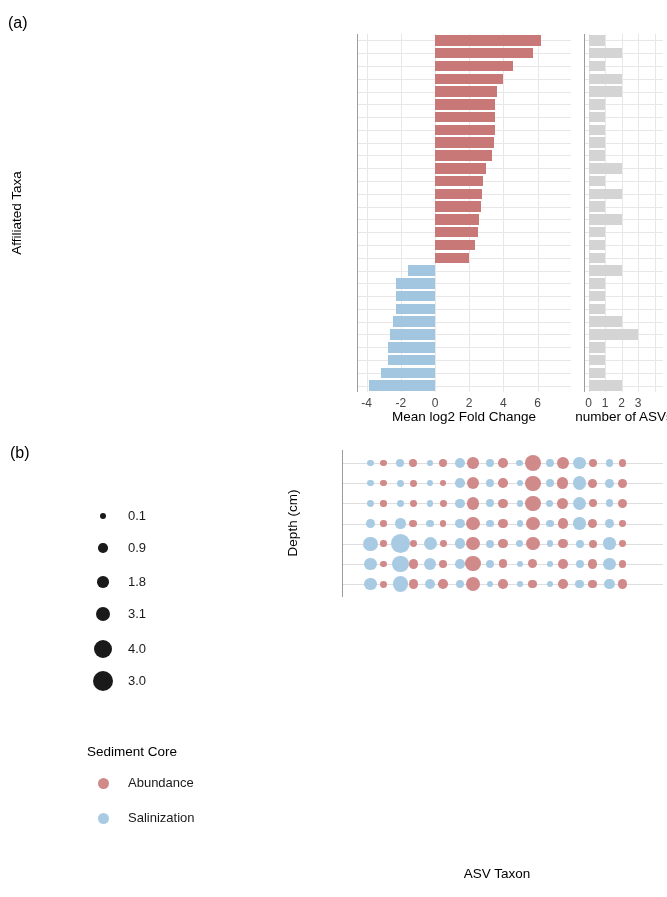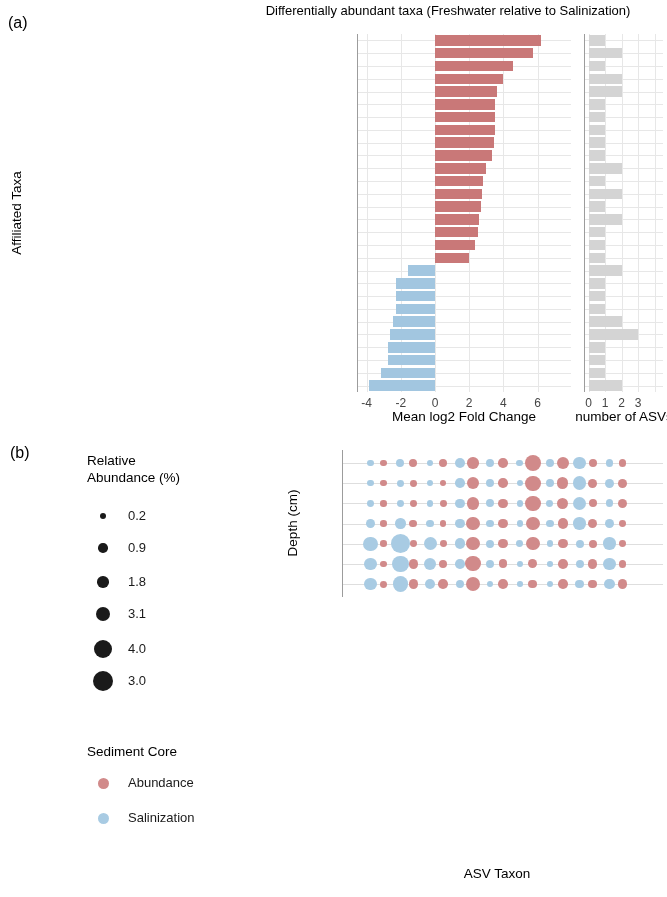--- a/index.html
+++ b/index.html
@@ -17,21 +17,20 @@
   .bar{position:absolute;height:10.5px;}
   .dot{position:absolute;border-radius:50%;}
   .legend-title{position:absolute;font-size:13.5px;color:#000;line-height:17px;}
   .legend-text{position:absolute;font-size:13px;color:#1a1a1a;line-height:16px;}
 </style>
 </head>
 <body>
 
 <div id="figure">
 
-  <div class="figure-title">Differentially abundant taxa (Freshwater relative to Salinization)</div>
   <div class="panel-label" style="left:8px;top:14px;">(a)</div>
   <div class="panel-label" style="left:10px;top:444px;">(b)</div>
 
   <div class="vert-title" style="left:16px;top:213px;">Affiliated Taxa</div>
   <div id="taxa-labels" class="abs"></div>
   <div id="plot-a" class="abs" style="left:358px;top:34px;width:213px;height:358px;">
       <div class="grid-v" style="left: 8.6px; top: 0px; height: 358px;"></div>
       <div class="grid-v" style="left: 42.8px; top: 0px; height: 358px;"></div>
       <div class="grid-v" style="left: 77px; top: 0px; height: 358px;"></div>
       <div class="grid-v" style="left: 111.2px; top: 0px; height: 358px;"></div>
@@ -169,24 +168,23 @@
     </div>
   <div id="ticks-asv" class="abs">
       <div class="tick-label" style="left: 588.5px; top: 396px;">0</div>
       <div class="tick-label" style="left: 605px; top: 396px;">1</div>
       <div class="tick-label" style="left: 621.5px; top: 396px;">2</div>
       <div class="tick-label" style="left: 638px; top: 396px;">3</div>
     </div>
   <div class="h-title" style="left:464px;top:409px;">Mean log2 Fold Change</div>
   <div class="h-title" style="left:624px;top:409px;">number of ASVs</div>
 
-  <div class="legend-title" style="left:87px;top:452px;width:100px;">Relative Abundance (%)</div>
   <div id="size-legend" class="abs">
       <div class="dot" style="left: 99.5028px; top: 512.503px; width: 6.99445px; height: 6.99445px; background: rgb(26, 26, 26);"></div>
-      <div class="legend-text" style="left: 128px; top: 508px;">0.2</div>
+      <div class="legend-text" style="left: 128px; top: 508px;">0.1</div>
       <div class="dot" style="left: 98.2207px; top: 543.221px; width: 9.55862px; height: 9.55862px; background: rgb(26, 26, 26);"></div>
       <div class="legend-text" style="left: 128px; top: 540px;">0.9</div>
       <div class="dot" style="left: 97.26px; top: 576.26px; width: 11.48px; height: 11.48px; background: rgb(26, 26, 26);"></div>
       <div class="legend-text" style="left: 128px; top: 574px;">1.8</div>
       <div class="dot" style="left: 95.9014px; top: 606.901px; width: 14.1972px; height: 14.1972px; background: rgb(26, 26, 26);"></div>
       <div class="legend-text" style="left: 128px; top: 606px;">3.1</div>
       <div class="dot" style="left: 93.98px; top: 639.98px; width: 18.04px; height: 18.04px; background: rgb(26, 26, 26);"></div>
       <div class="legend-text" style="left: 128px; top: 641px;">4.0</div>
       <div class="dot" style="left: 92.5057px; top: 670.506px; width: 20.9887px; height: 20.9887px; background: rgb(26, 26, 26);"></div>
       <div class="legend-text" style="left: 128px; top: 673px;">3.0</div>

